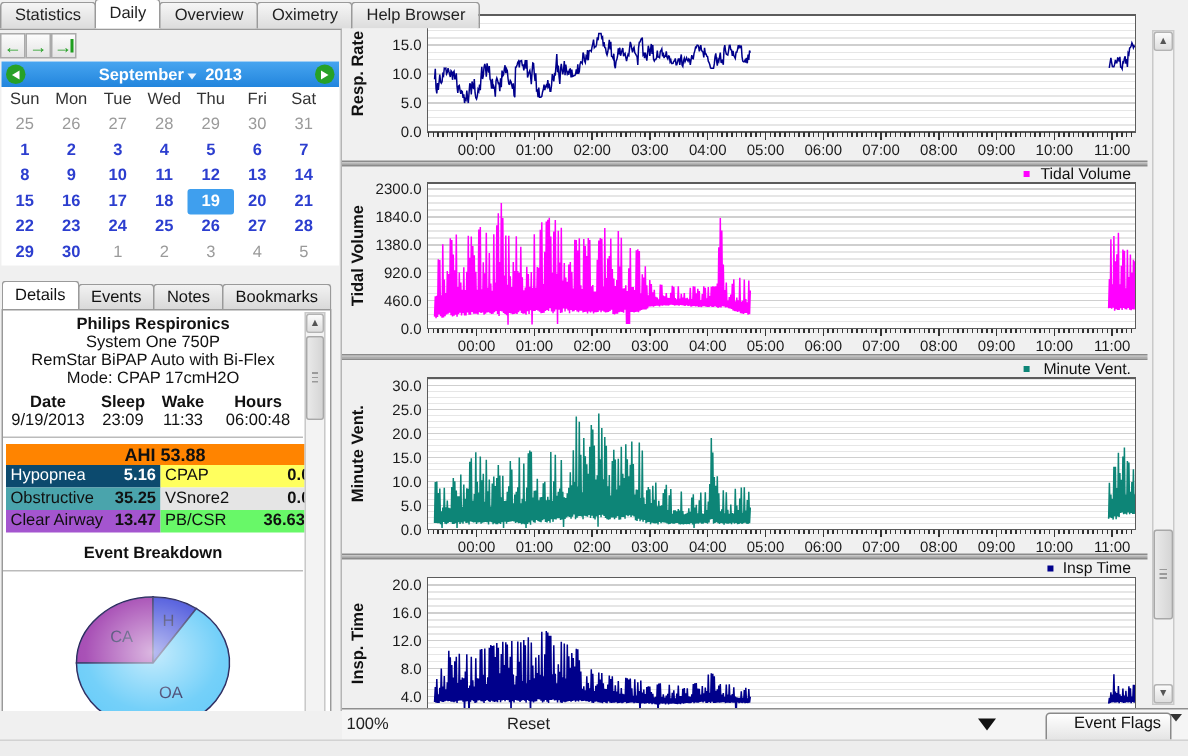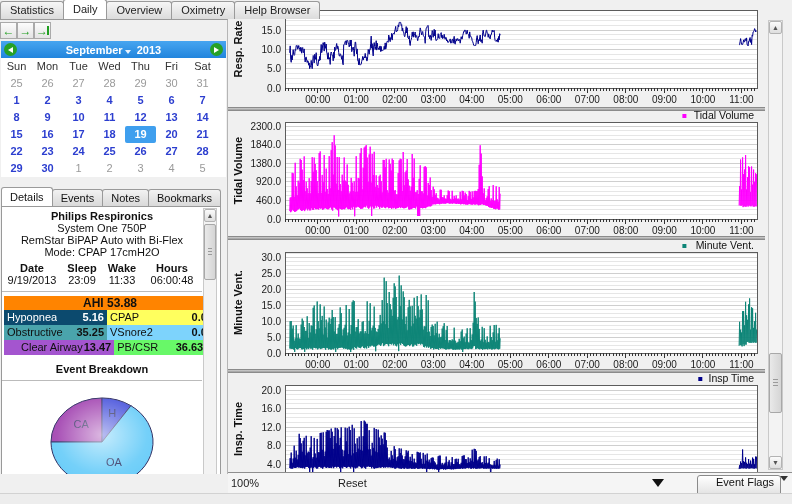--- a/index.html
+++ b/index.html
@@ -224,27 +224,27 @@
             <div class="ev-pair" style="background: rgb(255, 255, 94); color: rgb(16, 16, 16); width: 109px;">
               <span class="ev-label">CPAP</span>
               <span class="ev-val">0.00</span>
             </div>
           </div>
           <div class="ev-row">
             <div class="ev-pair" style="background: rgb(74, 164, 172); color: rgb(16, 16, 16); width: 103px;">
               <span class="ev-label">Obstructive</span>
               <span class="ev-val">35.25</span>
             </div>
-            <div class="ev-pair" style="background: #7dd3fc; color: rgb(16, 16, 16); width: 109px;">
+            <div class="ev-pair" style="background: #e5e5e5; color: rgb(16, 16, 16); width: 109px;">
               <span class="ev-label">VSnore2</span>
               <span class="ev-val">0.00</span>
             </div>
           </div>
           <div class="ev-row">
-            <div class="ev-pair" style="background: rgb(164, 85, 207); color: rgb(16, 16, 16); width: 103px; padding-left: 14px;">
+            <div class="ev-pair" style="background: rgb(164, 85, 207); color: rgb(16, 16, 16); width: 103px;">
               <span class="ev-label">Clear Airway</span>
               <span class="ev-val">13.47</span>
             </div>
             <div class="ev-pair" style="background: rgb(104, 248, 104); color: rgb(16, 16, 16); width: 109px;">
               <span class="ev-label">PB/CSR</span>
               <span class="ev-val">36.63%</span>
             </div>
           </div>
         </div>
       <div class="bd-title">Event Breakdown</div>

